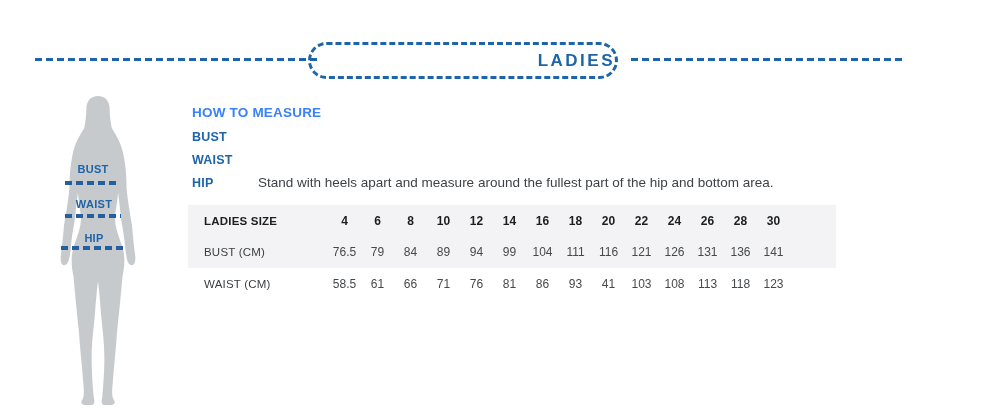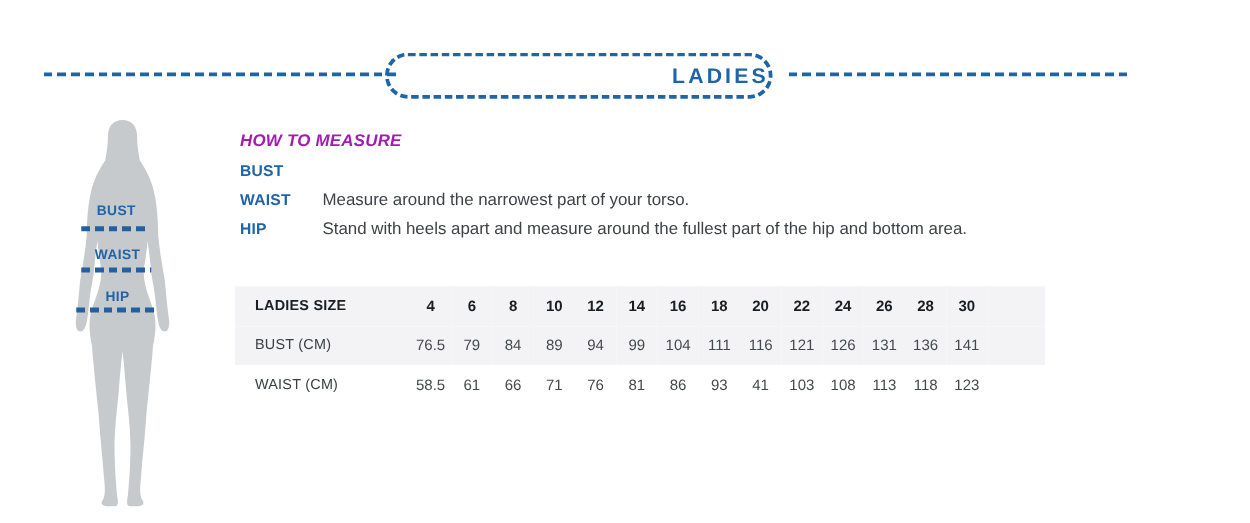--- a/index.html
+++ b/index.html
@@ -43,36 +43,36 @@
   }
   .lbl-bust{left:66px;top:163px;width:54px;}
   .dash-bust{left:65px;top:181px;width:53px;}
   .lbl-waist{left:66px;top:198px;width:56px;}
   .dash-waist{left:65px;top:214px;width:56px;}
   .lbl-hip{left:62px;top:232px;width:64px;}
   .dash-hip{left:61px;top:246px;width:64px;}
   
   .htm-title{
     position:absolute;left:192px;top:105px;
-    font-size:13.5px;font-weight:bold;color:#a21caf;letter-spacing:0.2px;font-style:italic;
+    font-size:13.5px;font-weight:bold;color:#3b82f6;letter-spacing:0.2px;
   }
   .htm-item{
     position:absolute;left:192px;width:700px;display:flex;
     font-size:13.5px;color:#3E4246;
   }
   .htm-item .lbl{
     color:var(--blue);font-weight:bold;width:66px;flex:0 0 66px;font-size:12.5px;
     padding-top:1px;letter-spacing:0.2px;
   }
   .htm-bust{top:129px;}
   .htm-waist{top:152px;}
   .htm-hip{top:175px;}
   
   .size-table{
-    position:absolute;left:188px;top:229px;
+    position:absolute;left:188px;top:205px;
     border-collapse:collapse;table-layout:fixed;width:648px;
   }
   .size-table td{
     height:31.6px;padding:0;text-align:center;white-space:nowrap;
     font-size:12px;color:var(--txt-val);overflow:visible;
   }
   .size-table td.row-label{
     text-align:left;padding-left:16px;font-size:11.5px;color:#3A3E42;
     letter-spacing:0.2px;
   }
@@ -144,21 +144,20 @@
 <div class="body-dash dash-waist"></div>
 <div class="body-label lbl-hip">HIP</div>
 <div class="body-dash dash-hip"></div>
 
 <div class="htm-title">HOW TO MEASURE</div>
 <div class="htm-item htm-bust">
   <span class="lbl">BUST</span>
 </div>
 <div class="htm-item htm-waist">
   <span class="lbl">WAIST</span>
-  <span class="txt">Measure around the narrowest part of your torso.</span>
 </div>
 <div class="htm-item htm-hip">
   <span class="lbl">HIP</span>
   <span class="txt">Stand with heels apart and measure around the fullest part of the hip and bottom area.</span>
 </div>
 
 <table class="size-table">
   <colgroup>
     <col style="width:140px">
     <col style="width:33px">

